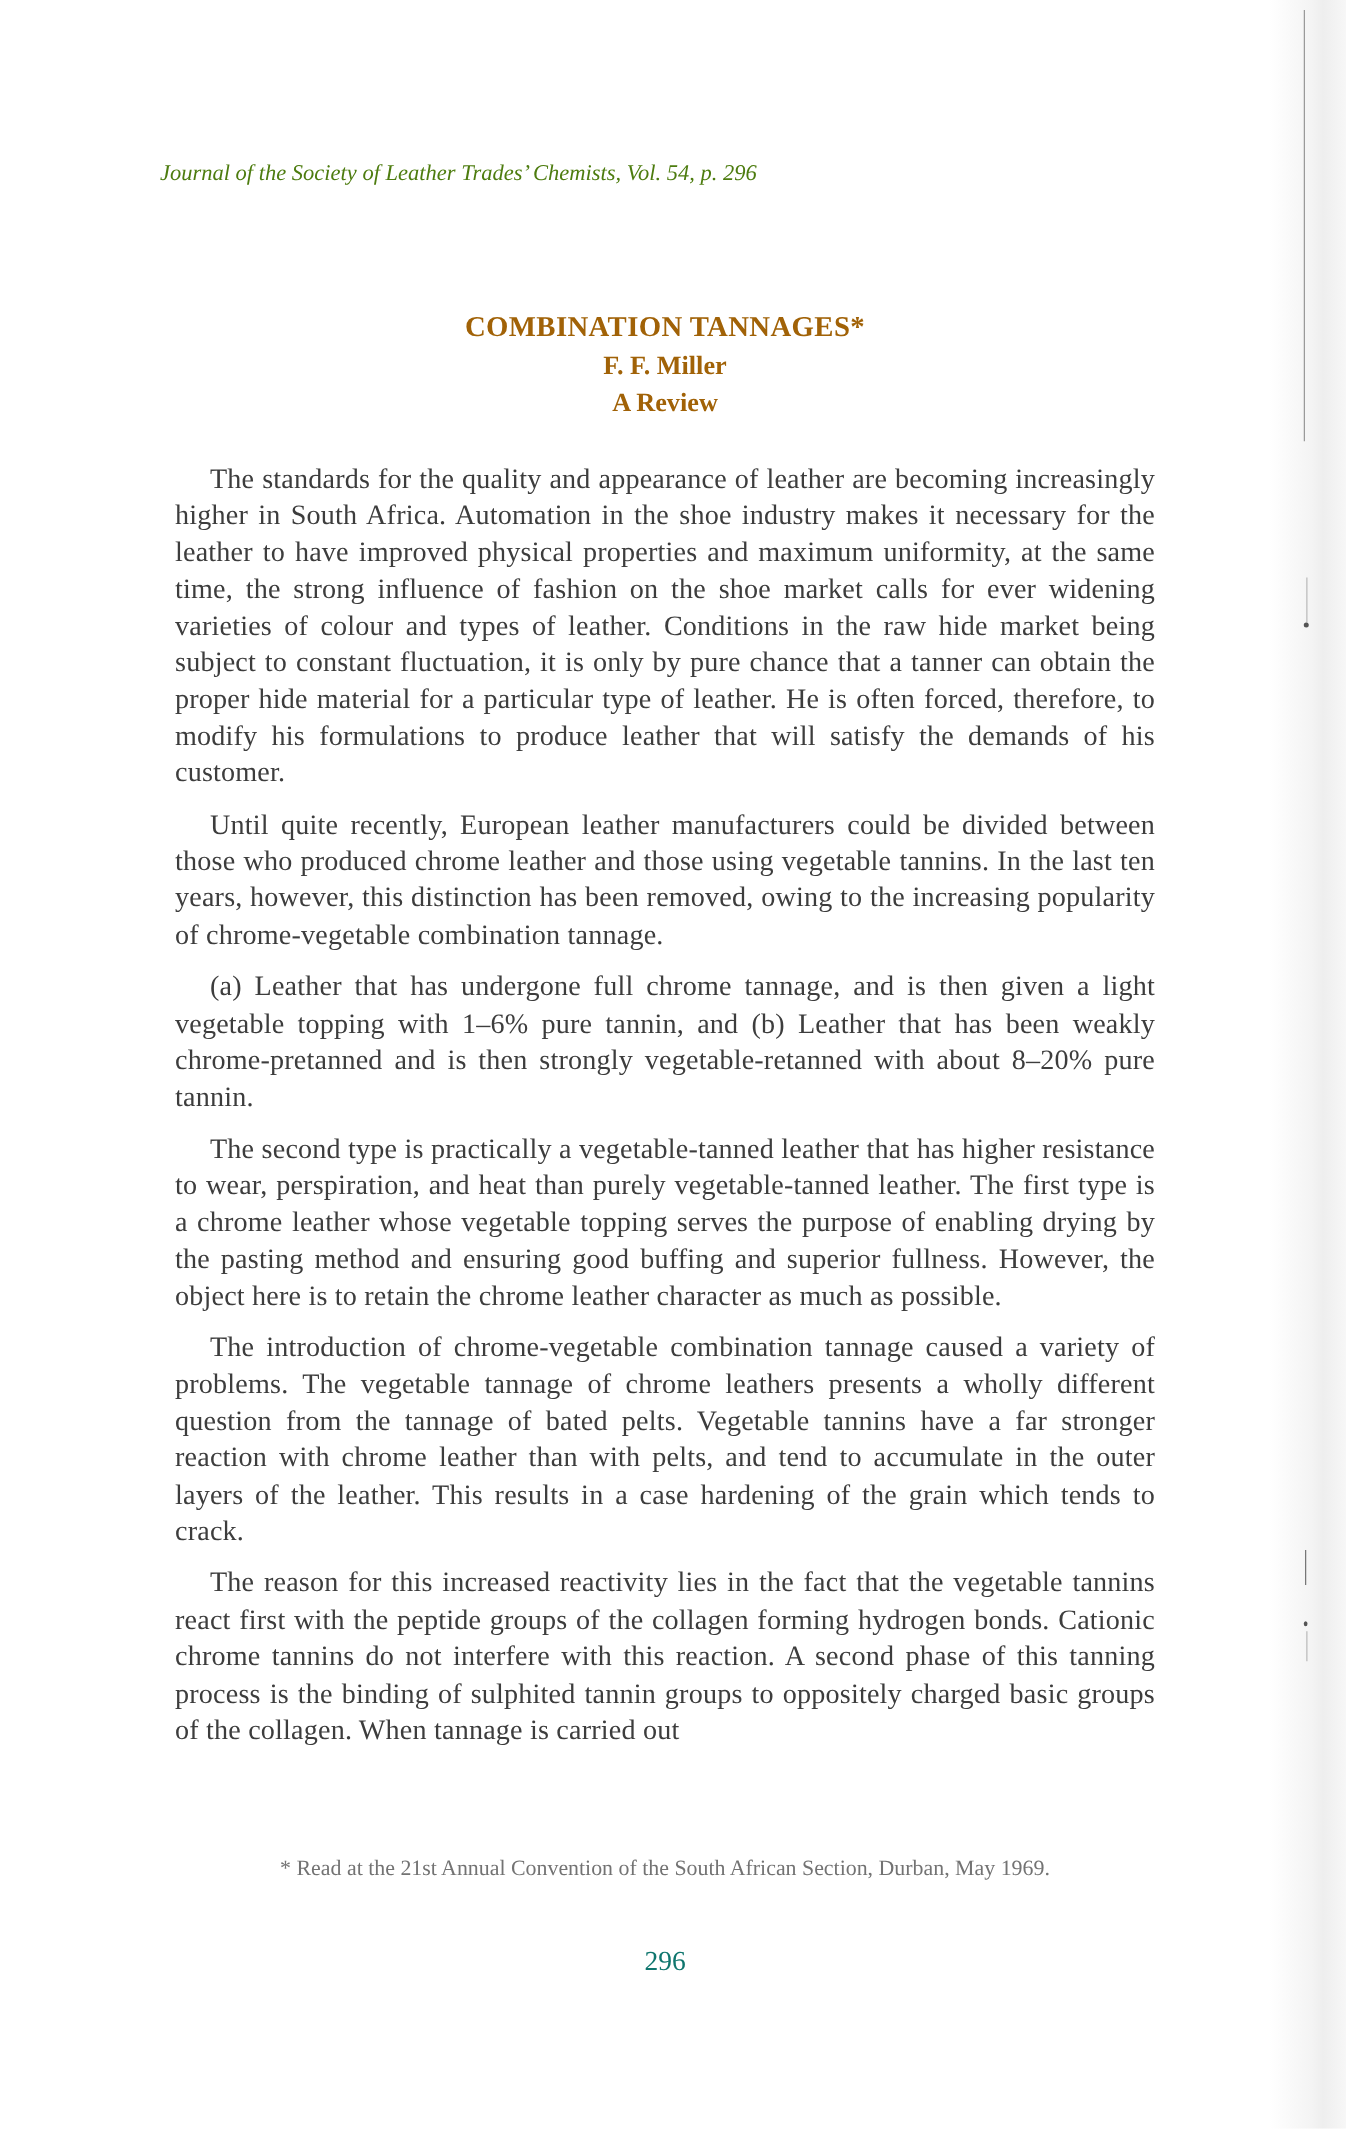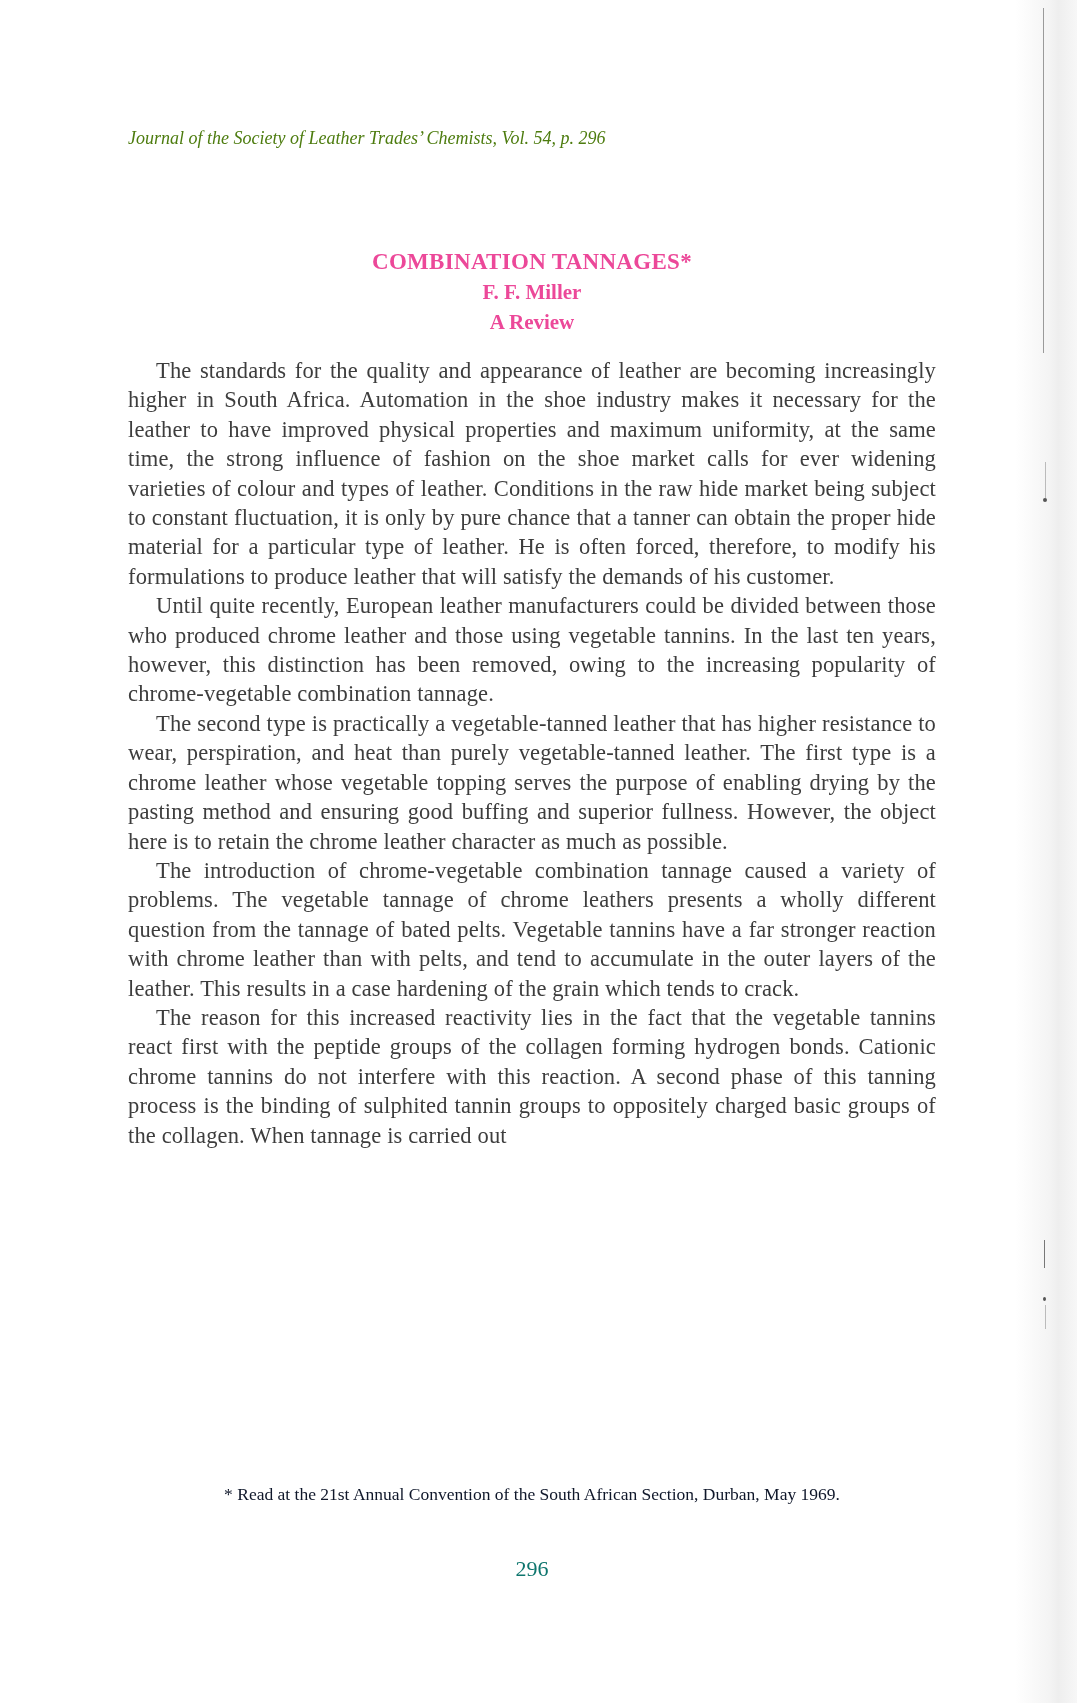--- a/index.html
+++ b/index.html
@@ -17,33 +17,33 @@
     background: #9a9a9a;
   }
   .edge-mark { position: absolute; background: #555; border-radius: 50%; }
   .edge-tick { position: absolute; width: 1px; background: #bbb; }
   .running-head {
     position: absolute; top: 128px; left: 128px; font-style: italic;
     font-size: 18px; color: #4d7c0f; white-space: nowrap;
   }
   .title-block {
     position: absolute; top: 247px; left: 128px; width: 808px; text-align: center;
-    font-weight: bold; color: #ec4899;
+    font-weight: bold; color: #a16207;
   }
   .title-block .t1 { font-size: 23px; line-height: 30px; letter-spacing: 0.3px; }
   .title-block .t2 { font-size: 21px; line-height: 30px; }
   .body-text {
     position: absolute; top: 356px; left: 128px; width: 808px;
     font-size: 22.5px; line-height: 29.4px; text-align: justify;
     color: #3d3d3d; letter-spacing: 0.15px;
   }
-  .body-text p { margin: 0; text-indent: 28px; }
+  .body-text p { margin: 12px; text-indent: 28px; }
   .footnote {
     position: absolute; top: 1484px; left: 128px; width: 808px; text-align: center;
-    font-size: 17.5px; color: #0f172a; white-space: nowrap;
+    font-size: 17.5px; color: #737373; white-space: nowrap;
   }
   .page-number {
     position: absolute; top: 1556px; left: 128px; width: 808px; text-align: center;
     font-size: 22px; color: #0f766e;
   }
 </style>
 </head>
 <body>
 
 <div class="edge-shadow"></div>
@@ -58,19 +58,20 @@
 
 <div class="title-block">
   <div class="t1">COMBINATION TANNAGES*</div>
   <div class="t2">F. F. Miller</div>
   <div class="t2">A Review</div>
 </div>
 
 <div class="body-text">
   <p>The standards for the quality and appearance of leather are becoming increasingly higher in South Africa. Automation in the shoe industry makes it necessary for the leather to have improved physical properties and maximum uniformity, at the same time, the strong influence of fashion on the shoe market calls for ever widening varieties of colour and types of leather. Conditions in the raw hide market being subject to constant fluctuation, it is only by pure chance that a tanner can obtain the proper hide material for a particular type of leather. He is often forced, therefore, to modify his formulations to produce leather that will satisfy the demands of his customer.</p>
   <p>Until quite recently, European leather manufacturers could be divided between those who produced chrome leather and those using vegetable tannins. In the last ten years, however, this distinction has been removed, owing to the increasing popularity of chrome-vegetable combination tannage.</p>
+  <p>(a) Leather that has undergone full chrome tannage, and is then given a light vegetable topping with 1–6% pure tannin, and (b) Leather that has been weakly chrome-pretanned and is then strongly vegetable-retanned with about 8–20% pure tannin.</p>
   <p>The second type is practically a vegetable-tanned leather that has higher resistance to wear, perspiration, and heat than purely vegetable-tanned leather. The first type is a chrome leather whose vegetable topping serves the purpose of enabling drying by the pasting method and ensuring good buffing and superior fullness. However, the object here is to retain the chrome leather character as much as possible.</p>
   <p>The introduction of chrome-vegetable combination tannage caused a variety of problems. The vegetable tannage of chrome leathers presents a wholly different question from the tannage of bated pelts. Vegetable tannins have a far stronger reaction with chrome leather than with pelts, and tend to accumulate in the outer layers of the leather. This results in a case hardening of the grain which tends to crack.</p>
   <p>The reason for this increased reactivity lies in the fact that the vegetable tannins react first with the peptide groups of the collagen forming hydrogen bonds. Cationic chrome tannins do not interfere with this reaction. A second phase of this tanning process is the binding of sulphited tannin groups to oppositely charged basic groups of the collagen. When tannage is carried out</p>
 </div>
 
 <div class="footnote">* Read at the 21st Annual Convention of the South African Section, Durban, May 1969.</div>
 <div class="page-number">296</div>
 
 </body></html>

